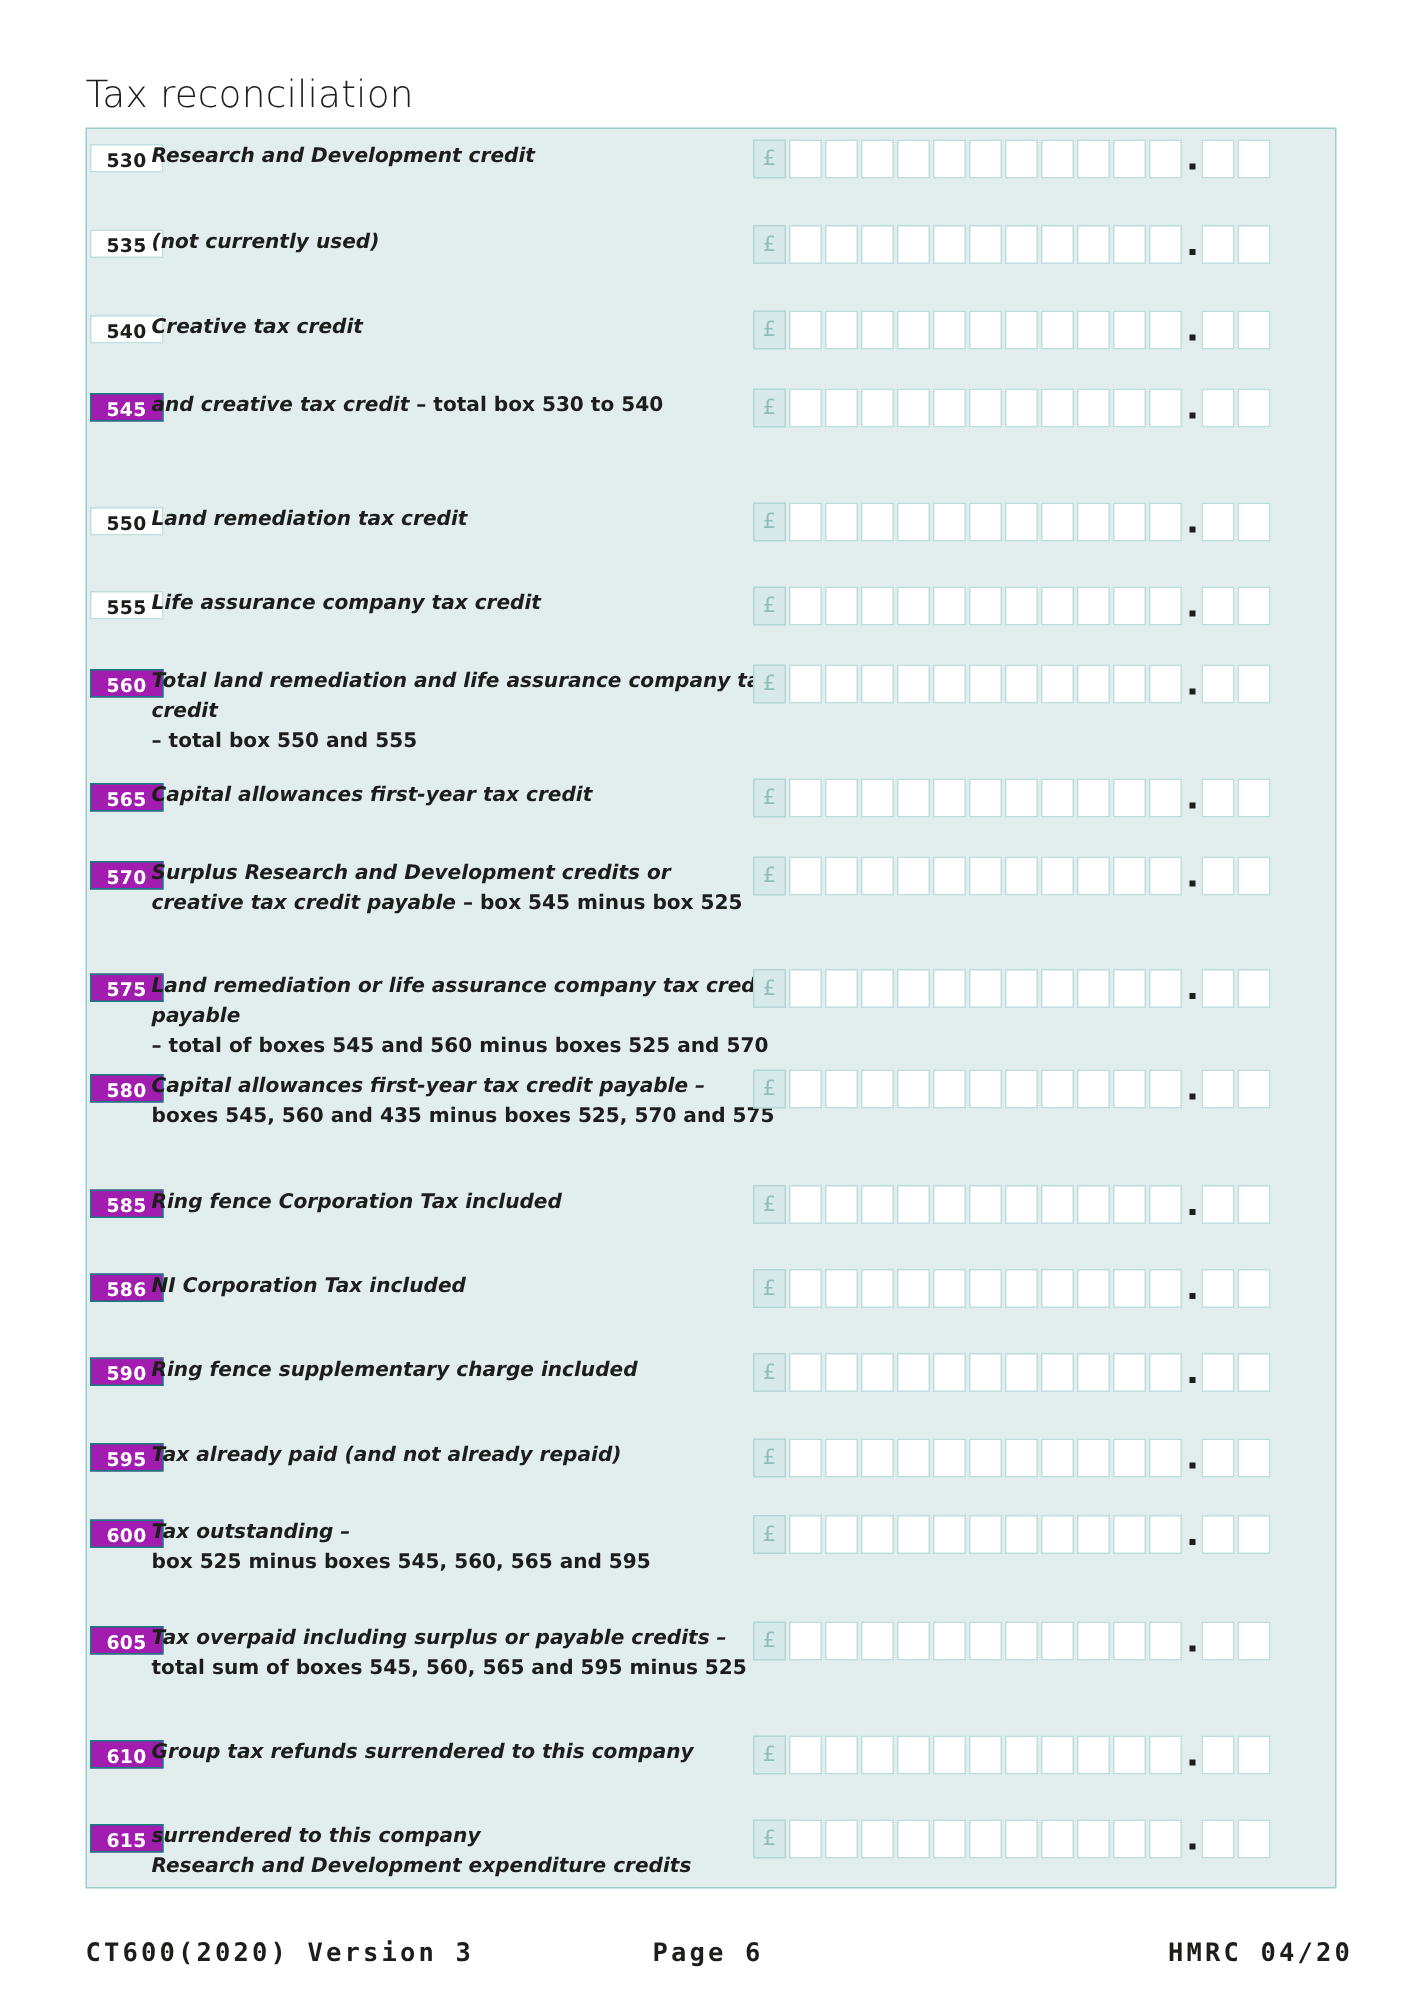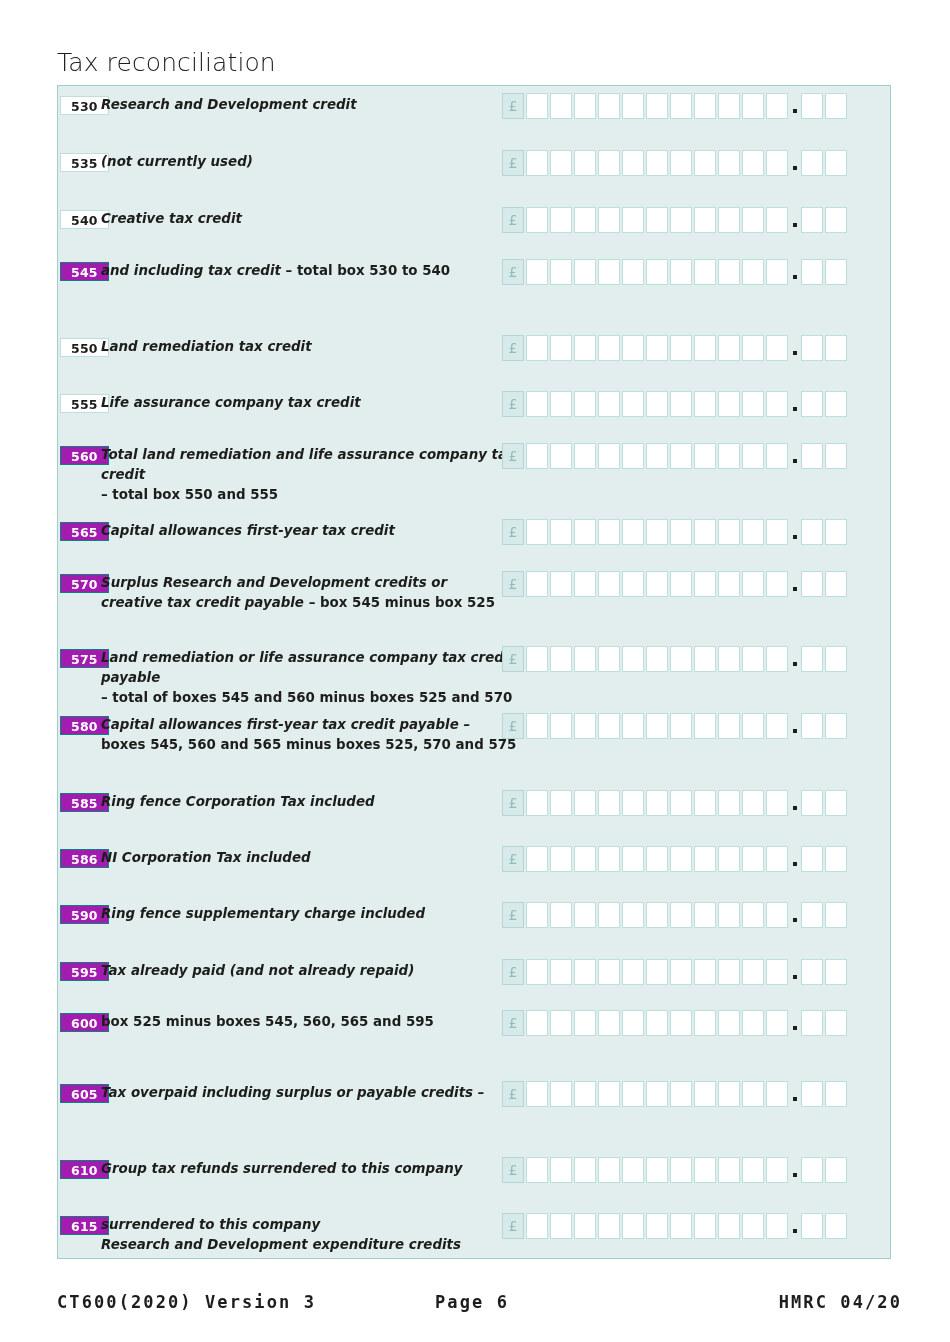--- a/index.html
+++ b/index.html
@@ -222,21 +222,21 @@
             <div class="cell"></div>
             <div class="cell"></div>
             <div class="dot"></div>
             <div class="cell"></div>
             <div class="cell"></div>
           </div>
         </div>
         <div class="row" style="top: 176px;">
           <div class="box-num calc">545</div>
           <div class="label">
-            <div><span class="b">and including tax credit </span><span class="n">– total box 530 to 540</span></div>
+            <div><span class="b">and creative tax credit </span><span class="n">– total box 530 to 540</span></div>
           </div>
           <div class="money">
             <div class="cell pound">£</div>
             <div class="cell"></div>
             <div class="cell"></div>
             <div class="cell"></div>
             <div class="cell"></div>
             <div class="cell"></div>
             <div class="cell"></div>
             <div class="cell"></div>
@@ -387,21 +387,21 @@
             <div class="cell"></div>
             <div class="dot"></div>
             <div class="cell"></div>
             <div class="cell"></div>
           </div>
         </div>
         <div class="row" style="top: 630px;">
           <div class="box-num calc">580</div>
           <div class="label">
             <div><span class="b">Capital allowances first-year tax credit payable –</span></div>
-            <div><span class="n">boxes 545, 560 and 565 minus boxes 525, 570 and 575</span></div>
+            <div><span class="n">boxes 545, 560 and 435 minus boxes 525, 570 and 575</span></div>
           </div>
           <div class="money">
             <div class="cell pound">£</div>
             <div class="cell"></div>
             <div class="cell"></div>
             <div class="cell"></div>
             <div class="cell"></div>
             <div class="cell"></div>
             <div class="cell"></div>
             <div class="cell"></div>
@@ -502,20 +502,21 @@
             <div class="cell"></div>
             <div class="cell"></div>
             <div class="dot"></div>
             <div class="cell"></div>
             <div class="cell"></div>
           </div>
         </div>
         <div class="row" style="top: 927px;">
           <div class="box-num calc">600</div>
           <div class="label">
+            <div><span class="b">Tax outstanding –</span></div>
             <div><span class="n">box 525 minus boxes 545, 560, 565 and 595</span></div>
           </div>
           <div class="money">
             <div class="cell pound">£</div>
             <div class="cell"></div>
             <div class="cell"></div>
             <div class="cell"></div>
             <div class="cell"></div>
             <div class="cell"></div>
             <div class="cell"></div>
@@ -526,20 +527,21 @@
             <div class="cell"></div>
             <div class="dot"></div>
             <div class="cell"></div>
             <div class="cell"></div>
           </div>
         </div>
         <div class="row" style="top: 998px;">
           <div class="box-num calc">605</div>
           <div class="label">
             <div><span class="b">Tax overpaid including surplus or payable credits –</span></div>
+            <div><span class="n">total sum of boxes 545, 560, 565 and 595 minus 525</span></div>
           </div>
           <div class="money">
             <div class="cell pound">£</div>
             <div class="cell"></div>
             <div class="cell"></div>
             <div class="cell"></div>
             <div class="cell"></div>
             <div class="cell"></div>
             <div class="cell"></div>
             <div class="cell"></div>

